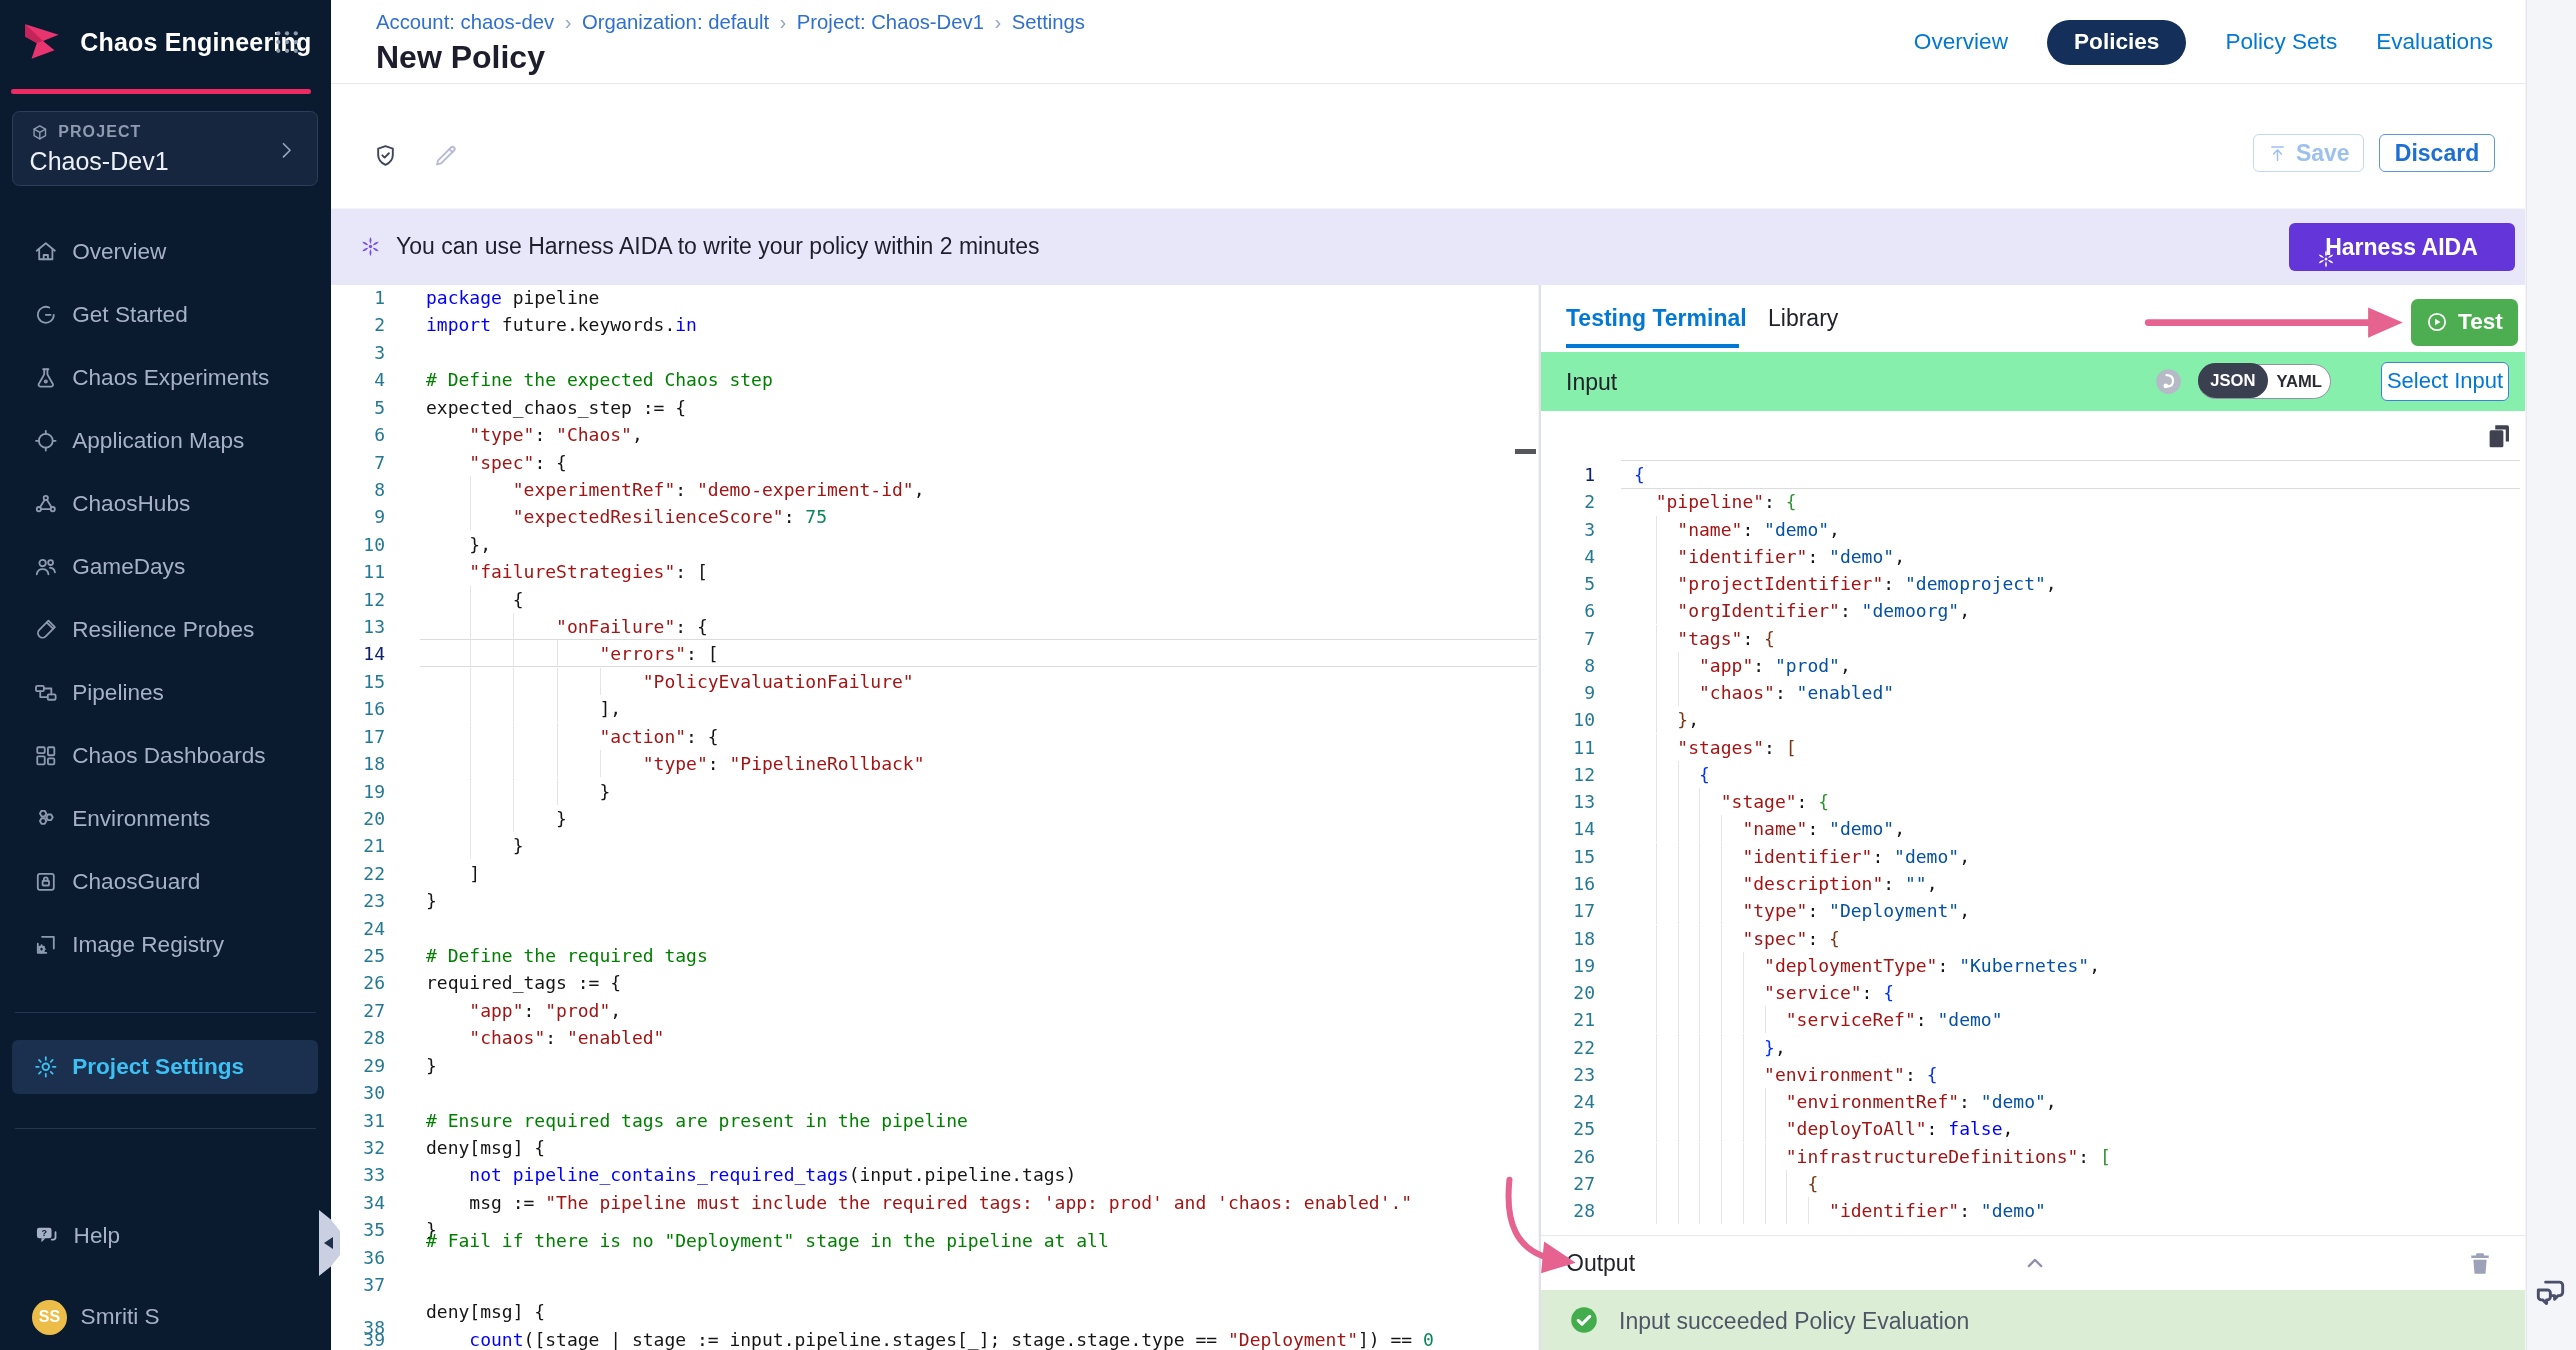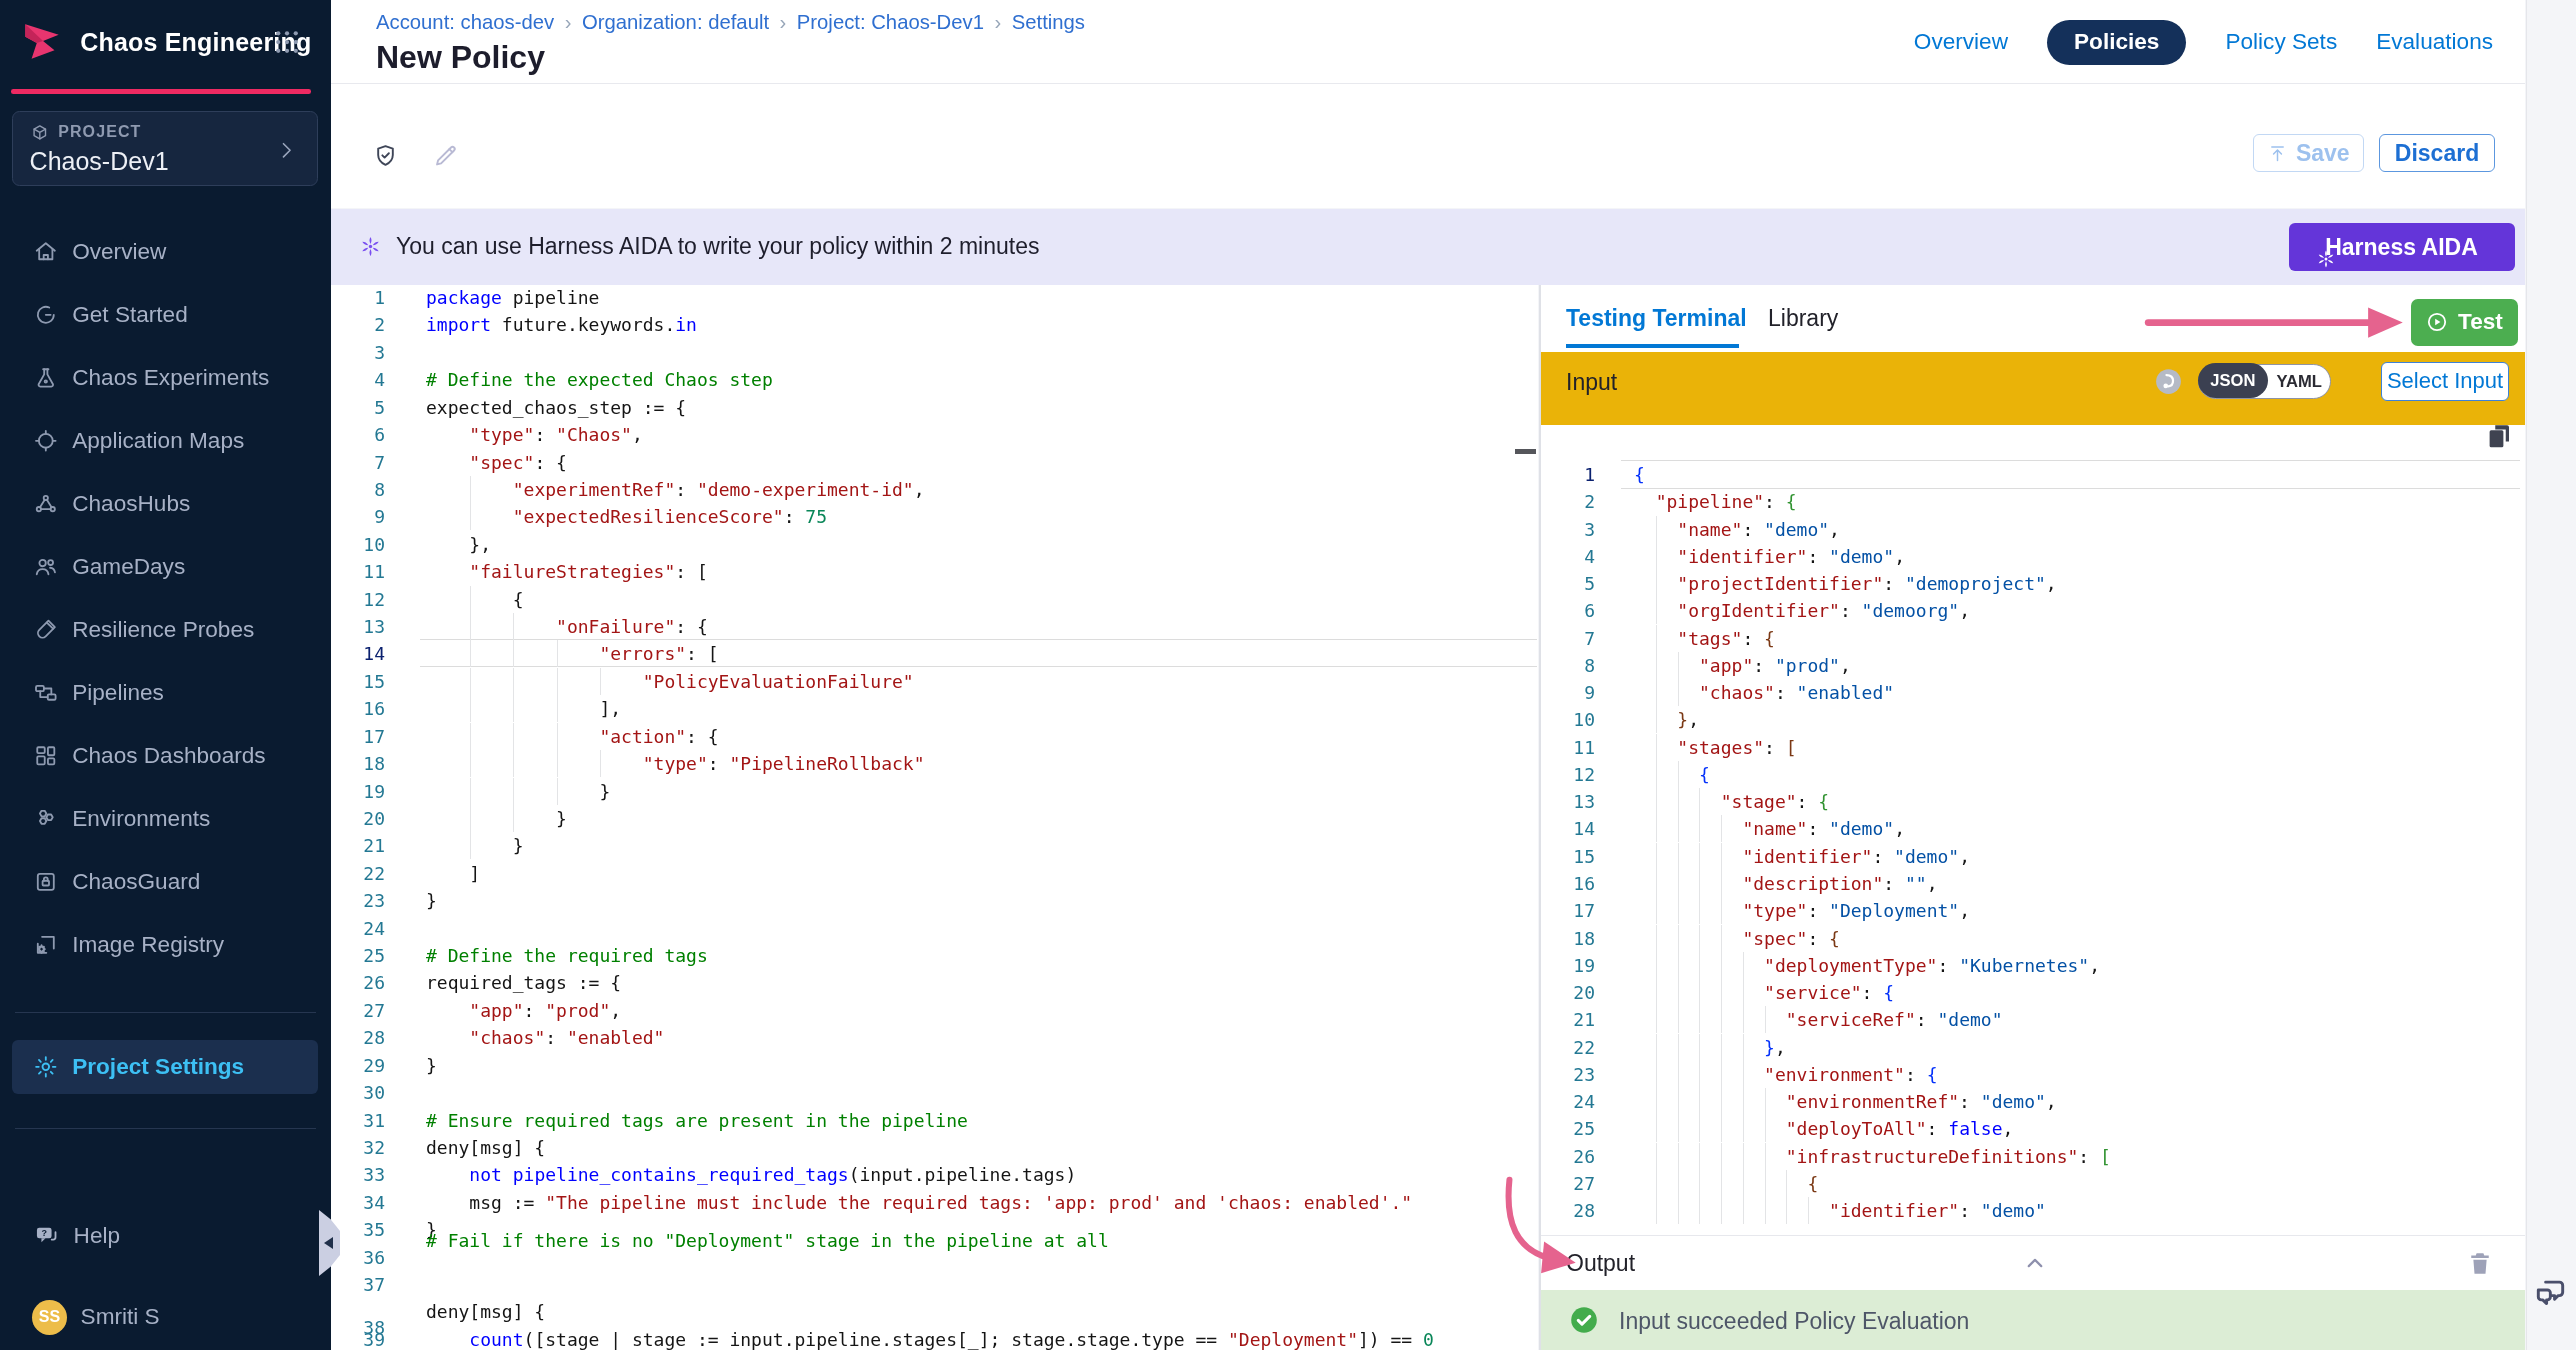--- a/index.html
+++ b/index.html
@@ -95,21 +95,21 @@
     border-top:1.5px solid #DCDCDC;border-bottom:1.5px solid #DCDCDC;}
 
   
   #rp-tabs{position:absolute;left:1541px;top:285px;width:984px;height:67px;background:#fff;}
   #rp-tab-testing{position:absolute;left:25px;top:19.6px;font-size:23px;font-weight:600;color:#0278D5;cursor:pointer;}
   #rp-tab-underline{position:absolute;left:25px;top:59px;width:173px;height:3.8px;background:#0278D5;}
   #rp-tab-library{position:absolute;left:227px;top:19.6px;font-size:23px;color:#22222A;cursor:pointer;}
   #btn-test{position:absolute;right:7.5px;top:13.6px;width:107px;height:47px;background:#4CAE50;border-radius:6.8px;
     color:#fff;display:flex;align-items:center;justify-content:center;gap:9px;font-size:22.6px;font-weight:bold;cursor:pointer;}
   #btn-test .icon{width:24px;height:24px;}
-  #input-band{position:absolute;left:1541px;top:352px;width:984px;height:73px;background:#eab308;}
+  #input-band{position:absolute;left:1541px;top:352px;width:984px;height:59px;background:#86efac;}
   #input-label{position:absolute;left:25px;top:16.6px;font-size:23px;color:#22222A;}
   #disc-icon{position:absolute;right:340px;top:12.8px;width:33px;height:33px;color:#B5BAC6;cursor:pointer;}
   #fmt-toggle{position:absolute;right:194px;top:12px;width:133px;height:35px;background:#fff;border:1.5px solid #8F93A3;
     border-radius:752px;box-sizing:border-box;display:flex;align-items:center;cursor:pointer;}
   .fmt-opt{font-size:16.6px;font-weight:bold;height:32px;display:flex;align-items:center;justify-content:center;flex:1;color:#2B2B33;}
   .fmt-opt.sel{background:#3B4051;color:#fff;border-radius:752px;height:35px;margin:-1.5px 0 0 -1.5px;padding:0 4.5px;}
   #btn-select-input{position:absolute;right:16px;top:9.8px;width:128px;height:39px;border:1.5px solid #3E82D8;border-radius:6px;
     box-sizing:border-box;color:#0278D5;font-size:22px;display:flex;align-items:center;justify-content:center;background:#fff;cursor:pointer;}
   #copy-icon{position:absolute;left:2484px;top:420px;width:30px;height:33px;color:#3F4351;cursor:pointer;z-index:6;}
   #output-header{position:absolute;left:1541px;top:1235px;width:984px;height:55px;background:#fff;

